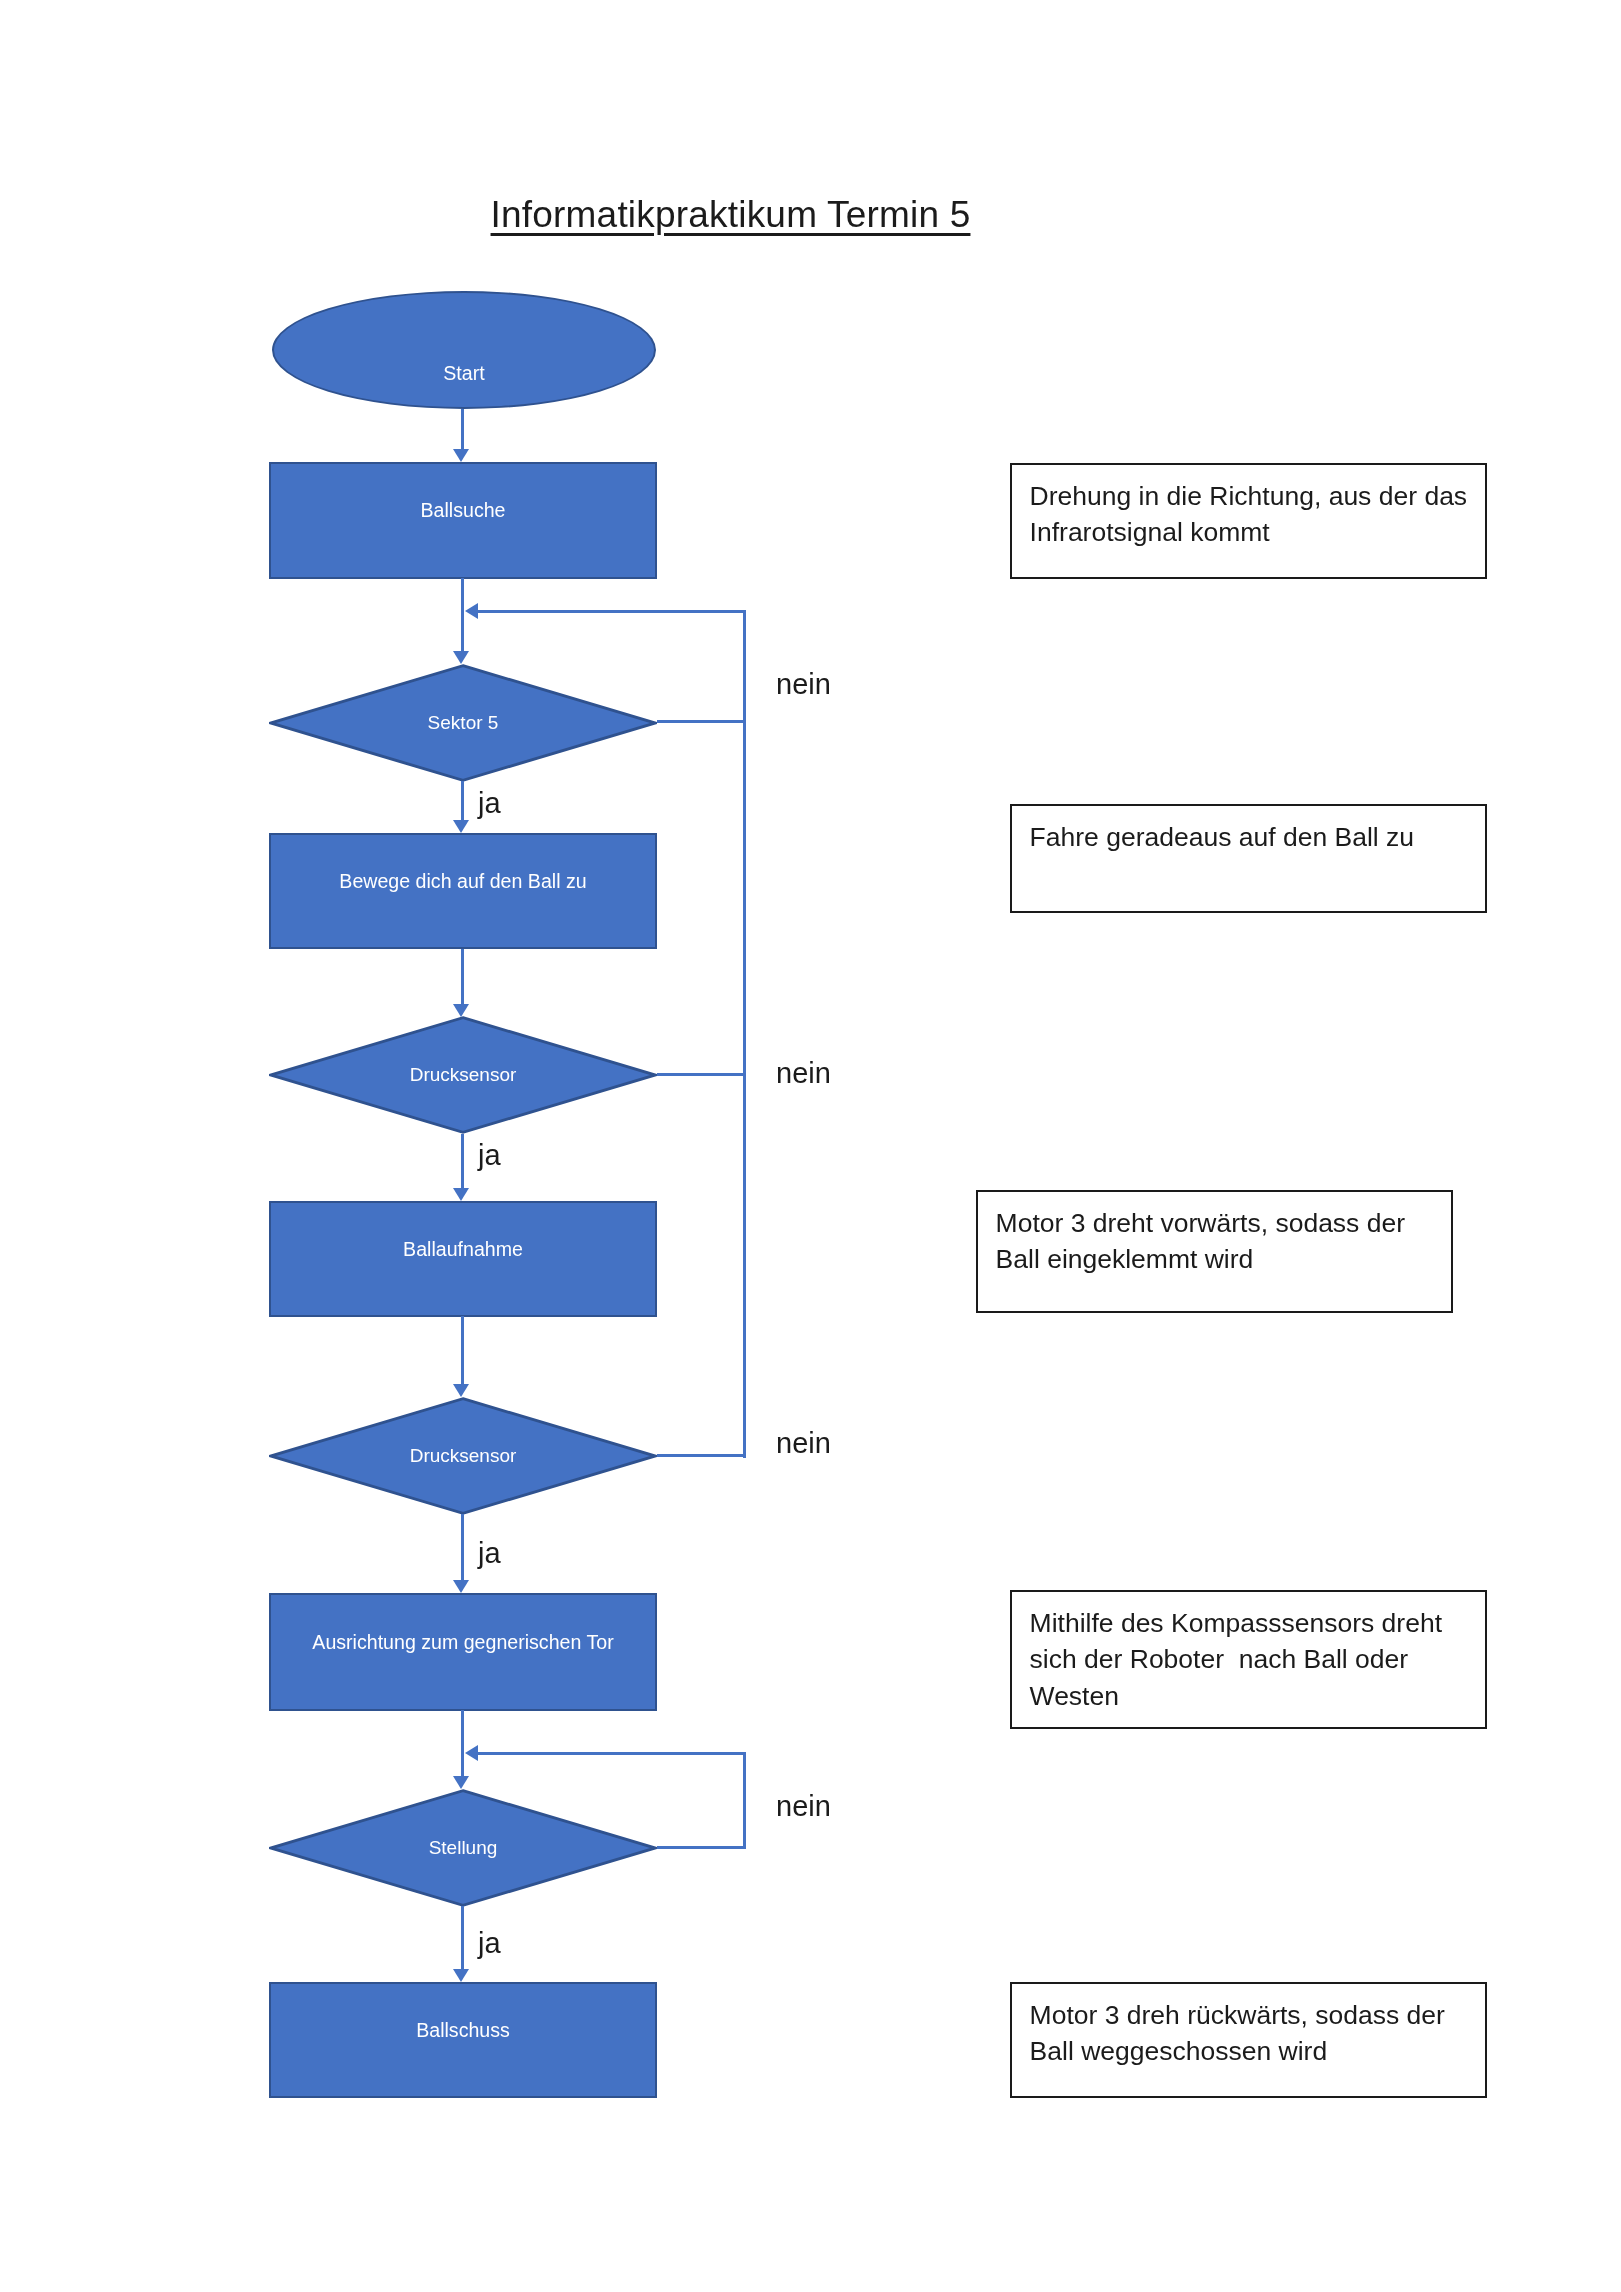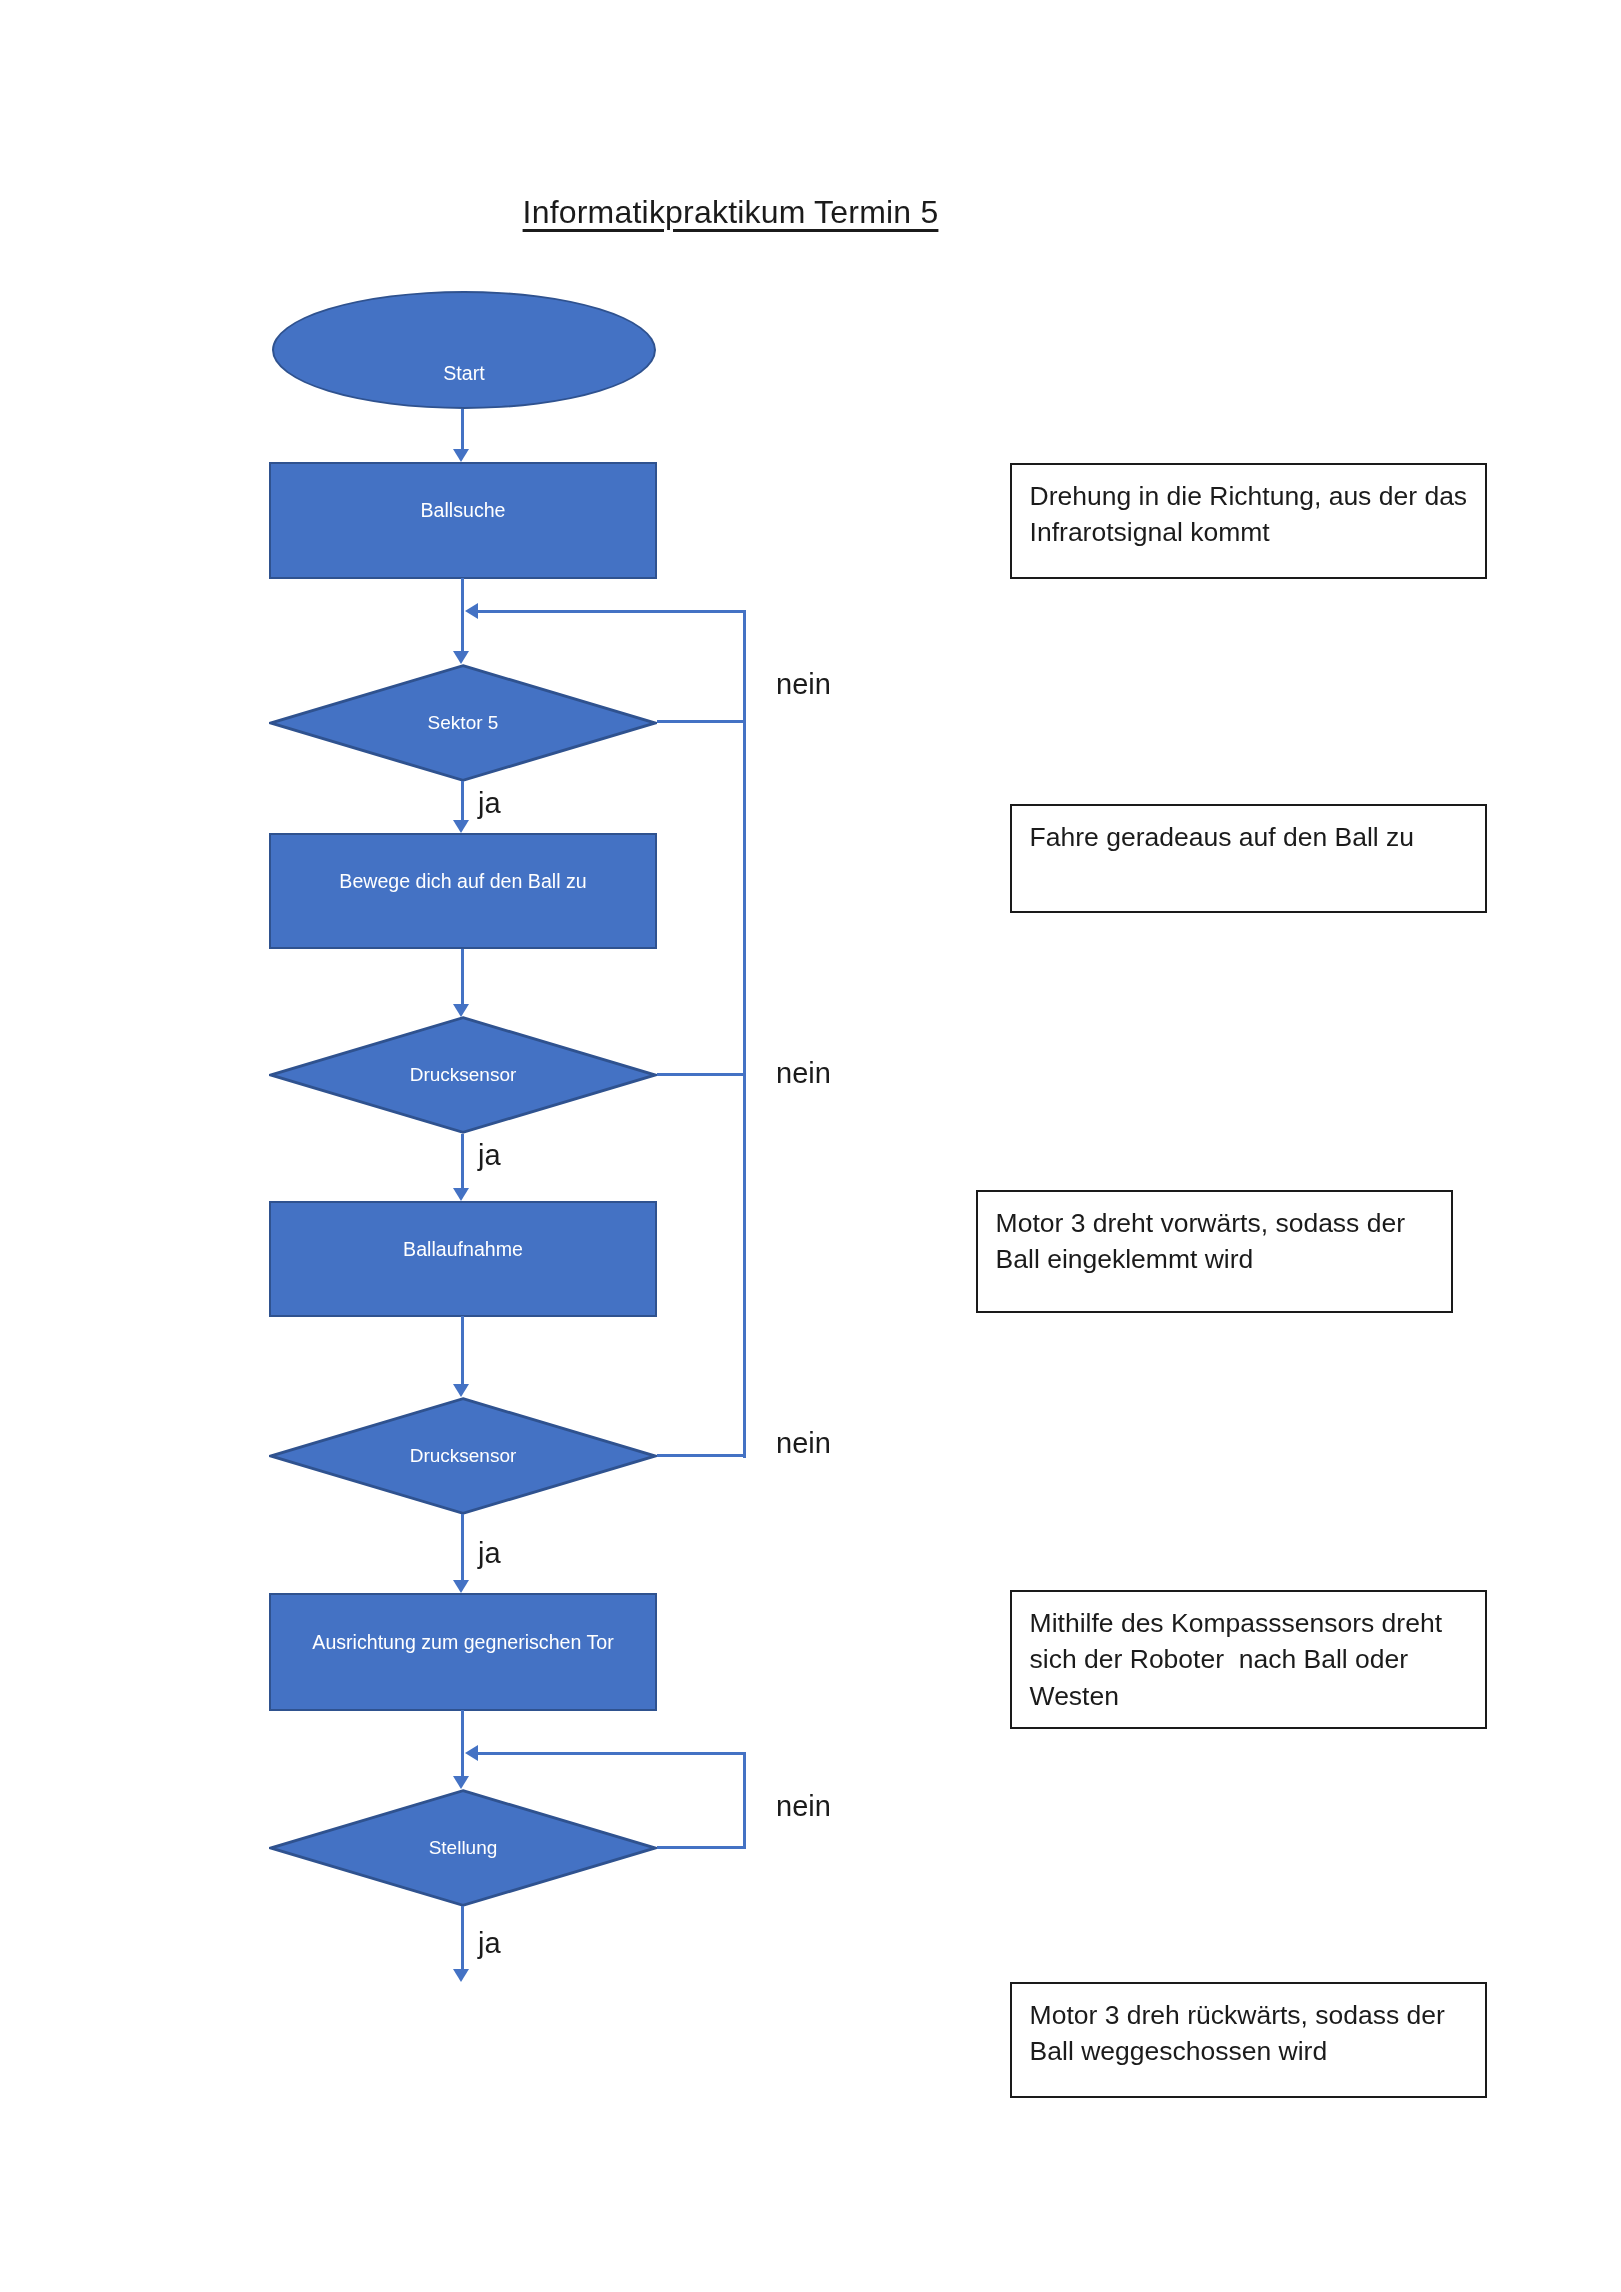--- a/index.html
+++ b/index.html
@@ -2,21 +2,21 @@
 <html><head>
 <meta charset="utf-8">
 <style>
   html,body{margin:0;padding:0;background:#ffffff;}
   #page{
     position:relative;width:1621px;height:2293px;background:#ffffff;
     font-family:"Liberation Sans",sans-serif;overflow:hidden;
   }
   .title-wrap{position:absolute;left:412px;top:194px;width:637px;text-align:center;}
   .title{
-    display:inline;font-size:32px;color:#1b1b1b;text-decoration:underline;
+    display:inline;font-size:37px;color:#1b1b1b;text-decoration:underline;
     text-underline-offset:5.9px;letter-spacing:0.2px;
   }
   .node{
     position:absolute;box-sizing:border-box;display:flex;align-items:center;justify-content:center;
     color:#ffffff;font-size:19.6px;text-align:center;
   }
   .process{background:#4472C4;border:2.9px solid #2F528F;padding-bottom:19.6px;}
   .terminator{background:#4472C4;border:2.9px solid #2F528F;border-radius:50%;padding-bottom:21.6px;}
   .diamond-wrap{position:absolute;}
   .diamond-wrap svg{display:block;}
@@ -95,20 +95,23 @@
     <span>Ausrichtung zum gegnerischen Tor</span>
   </div>
 
   <div class="diamond-wrap" style="left:269px;top:1789px;width:388px;height:118px;">
     <svg width="388" height="118" viewBox="0 0 396 120">
       <polygon points="198,1.5 394.5,60 198,118.5 1.5,60" fill="#4472C4" stroke="#2F528F" stroke-width="3"></polygon>
     </svg>
     <div class="diamond-label">Stellung</div>
   </div>
 
+  <div class="node process" style="left:269px;top:1982px;width:388px;height:116px;">
+    <span>Ballschuss</span>
+  </div>
 
   <div class="vline" style="left:461px;top:409px;height:44px;"></div>
   <div class="arrow-down" style="left:453px;top:449px;"></div>
 
   <div class="vline" style="left:461px;top:578px;height:74px;"></div>
   <div class="arrow-down" style="left:453px;top:651px;"></div>
 
   <div class="vline" style="left:461px;top:781px;height:41px;"></div>
   <div class="arrow-down" style="left:453px;top:820px;"></div>
 

